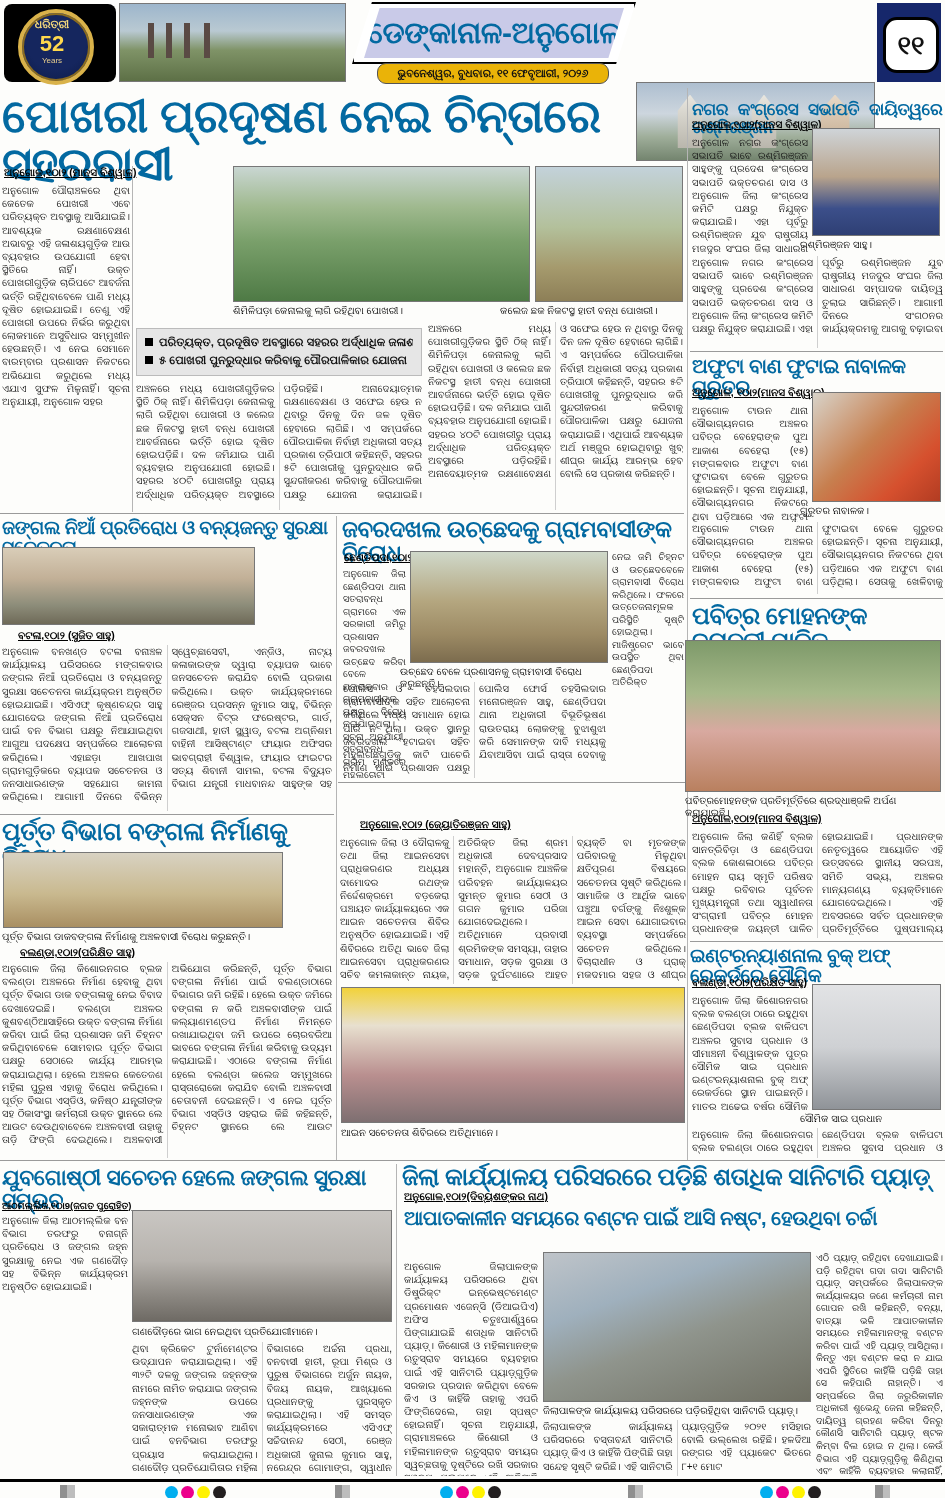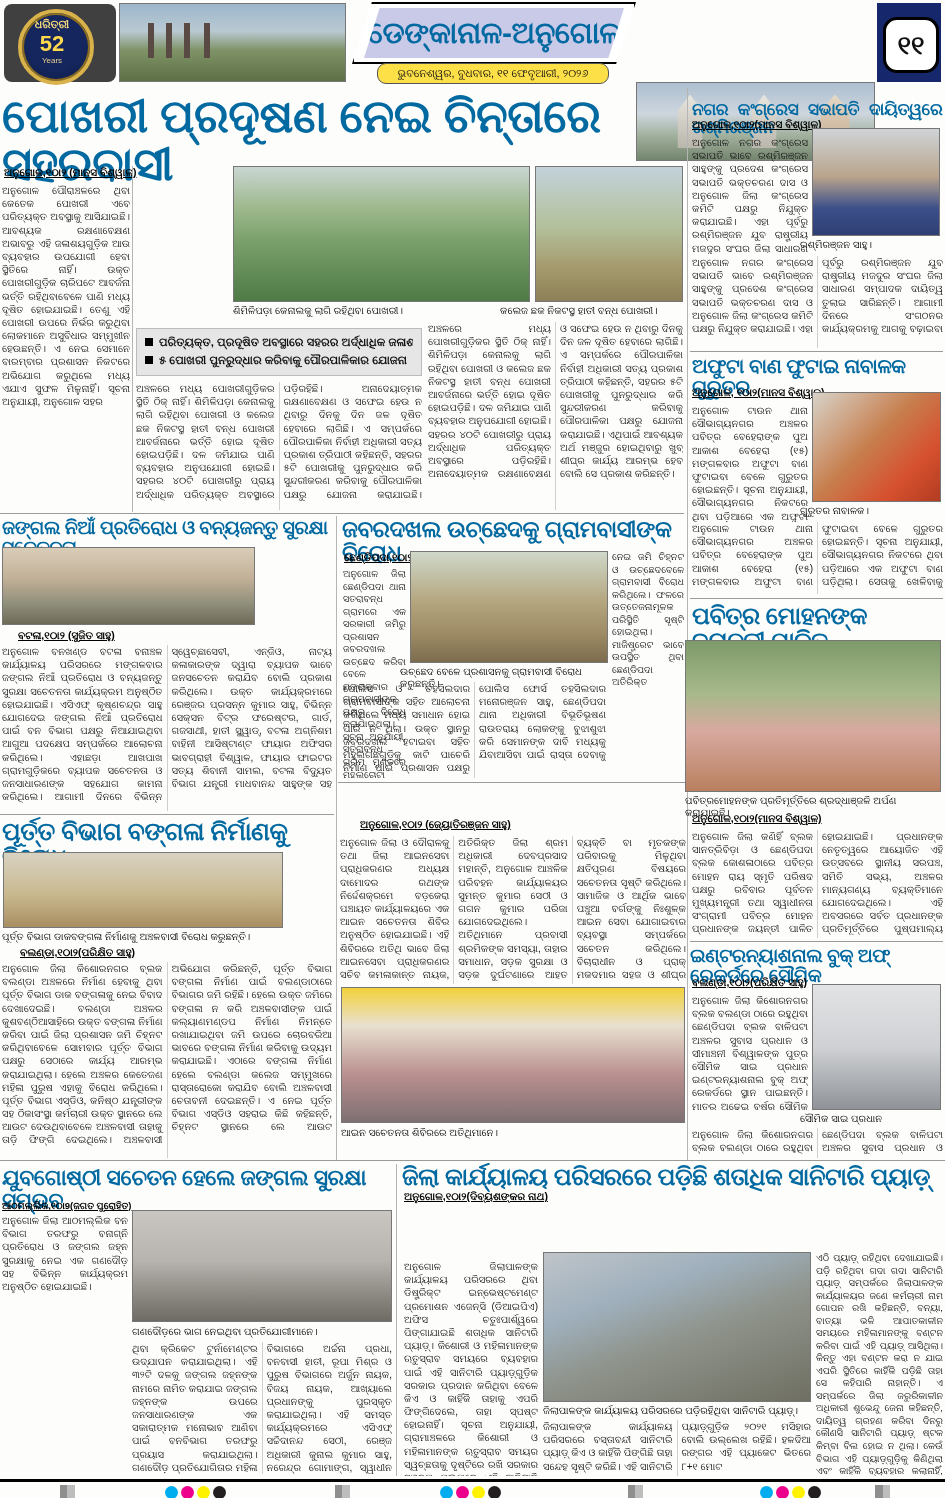--- a/index.html
+++ b/index.html
@@ -16,32 +16,32 @@
   .hd{font-weight:800;color:#0369a1;line-height:1.05;letter-spacing:-0.5px;}
   .h-xl{font-size:46px;}
   .h-sm{font-size:17px;}
   .vr{width:1px;background:#b5b5b5;}
   .hr1{height:1px;background:#9a9a9a;}
   .hr2{height:3px;background:#000;}
   .bulletbox{background:#e6e6e6;border:1px solid #bbb;padding:5px 8px;box-sizing:border-box;}
   .bullet{font-size:11.5px;font-weight:bold;line-height:1.55;white-space:nowrap;overflow:hidden;}
   .bullet .sq{display:inline-block;width:8px;height:8px;background:#000;margin-right:6px;}
   
-  #logo{background:#404040;border-radius:8px;}
+  #logo{background:#000000;border-radius:8px;}
   #logo .ring{position:absolute;left:14px;top:5px;width:68px;height:68px;border-radius:50%;
               border:4px solid #d9b24a;background:radial-gradient(circle at 50% 40%,#15265e 55%,#0c1a45 100%);
               box-shadow:0 0 0 2px #8a6b1f inset;}
   #logo .t1{position:absolute;left:0;top:14px;width:96px;text-align:center;color:#f4d87c;font-size:11px;font-weight:bold;}
   #logo .t2{position:absolute;left:0;top:27px;width:96px;text-align:center;color:#ffd84d;font-size:22px;font-weight:800;}
   #logo .t3{position:absolute;left:0;top:52px;width:96px;text-align:center;color:#e8cf8e;font-size:8px;}
   #titlebox{background:#fff;border:2px solid #000;clip-path:polygon(7% 0,100% 0,93% 100%,0 100%);}
   #titlebox .inner{position:absolute;left:10px;right:10px;top:4px;bottom:4px;background:#c9cae8;
                    clip-path:polygon(6% 0,100% 0,94% 100%,0 100%);display:flex;align-items:center;justify-content:center;}
-  #datebar{background:#fde047;border:1px solid #555;border-radius:9px;display:flex;align-items:center;justify-content:center;
-           font-size:11px;font-weight:normal;}
+  #datebar{background:#eab308;border:1px solid #555;border-radius:9px;display:flex;align-items:center;justify-content:center;
+           font-size:11px;font-weight:bold;}
   #pagenobg{background:#16276b;}
   #pagenopill{position:absolute;left:6px;top:14px;width:50px;height:50px;background:#fff;border:3px solid #000;
               border-radius:14px;display:flex;align-items:center;justify-content:center;font-size:26px;font-weight:800;}
   
   .ph-factory{background:linear-gradient(180deg,#9db6cc 0%,#b9c9d2 35%,#7f9367 60%,#5d7046 100%);position:relative;}
   .ph-factory i{position:absolute;bottom:30%;width:6px;height:45%;background:#5a4a44;}
   .ph-temple{background:linear-gradient(180deg,#aebfd0 0%,#cdd6de 40%,#9fae9a 70%,#74856f 100%);position:relative;}
   .ph-temple i{position:absolute;bottom:15%;width:34px;height:70%;background:linear-gradient(180deg,#e8e6df,#b9b6ac);clip-path:polygon(50% 0,86% 30%,86% 100%,14% 100%,14% 30%);}
   .ph-pond{background:linear-gradient(180deg,#c9d6d2 0%,#9fb98e 30%,#7aa06b 55%,#4e7a45 100%);}
   .ph-pond2{background:linear-gradient(180deg,#c3d2da 0%,#b3c09b 45%,#a59a6d 75%,#8d7f57 100%);}
@@ -202,20 +202,21 @@
   <div class="abs dl" style="left:2px;top:1200px;width:150px;font-size:9.5px;">
     <u>ଆଠମଲ୍ଲିକ,୧୦ା9(ଜଗତ ପୁରୋହିତ)</u>
   </div>
   <div class="abs body" style="left:2px;top:1214px;width:126px;height:260px;">ଅନୁଗୋଳ ଜିଲା ଆଠମଲ୍ଲିକ ବନ ବିଭାଗ ତରଫରୁ ବନାଗ୍ନି ପ୍ରତିରୋଧ ଓ ଜଙ୍ଗଲ ଜହ୍ନ ସୁରକ୍ଷାକୁ ନେଇ ଏକ ଗଣଦୌଡ଼ ସହ ବିଭିନ୍ନ କାର୍ଯ୍ୟକ୍ରମ ଅନୁଷ୍ଠିତ ହୋଇଯାଇଛି।</div>
   <div class="abs photo ph-run" style="left:132px;top:1210px;width:260px;height:112px;"></div>
   <div class="abs cap" style="left:132px;top:1326px;width:260px;">ଗଣଦୌଡ଼ରେ ଭାଗ ନେଇଥିବା ପ୍ରତିଯୋଗୀମାନେ।</div>
   <div class="abs body c2" style="left:132px;top:1342px;width:260px;height:132px;">ଥିବା କ୍ରିକେଟ ଟୁର୍ନାମେଣ୍ଟର ଉଦ୍‌ଯାପନ କରାଯାଇଥିଲା। ଏହି ୩୨ଟି ଦଳକୁ ଜଙ୍ଗଲ ଜହ୍ନଙ୍କ ନାମରେ ନାମିତ କରାଯାଇ ଜଙ୍ଗଲ ଜହ୍ନଙ୍କ ଉପରେ ଜନସାଧାରଣଙ୍କ ଏକ ସକାରାତ୍ମକ ମନୋଭାବ ଆଣିବା ପାଇଁ ବନବିଭାଗ ତରଫରୁ ପ୍ରୟାସ କରାଯାଇଥିଲା। ଗଣଦୌଡ଼ ପ୍ରତିଯୋଗିତାର ମହିଳା ବିଭାଗରେ ଅର୍ଚ୍ଚନା ପ୍ରଧା, ବନବାସୀ ହାତୀ, ରୂପା ମିଶ୍ର ଓ ପୁରୁଷ ବିଭାଗରେ ଅର୍ଜୁନ ନାୟକ, ବିଜୟ ନାୟକ, ଆଖ୍ୟାଲେ ପ୍ରଧାନଙ୍କୁ ପୁରସ୍କୃତ କରାଯାଇଥିଲା। ଏହି ସମସ୍ତ କାର୍ଯ୍ୟକ୍ରମରେ ଏସିଏଫ୍ ସଚ୍ଚିଦାନନ୍ଦ ସେଠୀ, ରେଞ୍ଜ ଅଧିକାରୀ କୁନାଲ କୁମାର ସାହୁ, ନରେନ୍ଦ୍ର ଗୋମାଙ୍ଗ, ସ୍ୱାଧୀନ ସାମଲ, ପରମେଶ୍ୱର କୁମ୍ଭାର ଶତପଥୀ, ଦୀପକ ମିଶ୍ର, ଆଲୋକ ନିଷ୍ଠା, ପୁଷ୍ପମିତ୍ରା ସିଂଷଙ୍କ ସମେତ ବହୁ ବନରକ୍ଷୀ ଓ ବନ କର୍ମଚାରୀ ସହଯୋଗ କରିଥିଲେ।</div>
   <div class="abs vr" style="left:396px;top:1164px;height:312px;"></div>
 
   <div class="abs hd" style="left:402px;top:1164px;width:541px;height:32px;font-size:24px;">ଜିଲା କାର୍ଯ୍ୟାଳୟ ପରିସରରେ ପଡ଼ିଛି ଶତାଧିକ ସାନିଟାରି ପ୍ୟାଡ଼୍</div>
+  <div class="abs hd" style="left:404px;top:1208px;width:541px;height:26px;font-size:20px;">ଆପାତକାଳୀନ ସମୟରେ ବଣ୍ଟନ ପାଇଁ ଆସି ନଷ୍ଟ, ହେଉଥିବା ଚର୍ଚ୍ଚା</div>
   <div class="abs dl" style="left:404px;top:1190px;width:200px;">
     <u>ଅନୁଗୋଳ,୧୦ା୨(ଦିବ୍ୟଶଙ୍କର ନାଥ)</u>
   </div>
   <div class="abs body" style="left:404px;top:1260px;width:134px;height:216px;">ଅନୁଗୋଳ ଜିଲାପାଳଙ୍କ କାର୍ଯ୍ୟାଳୟ ପରିସରରେ ଥିବା ଡିଷ୍ଟ୍ରିକ୍ଟ ଇନ୍‌ଭେଷ୍ଟମେଣ୍ଟ ପ୍ରମୋଶନ ଏଜେନ୍ସି (ଡିଆଇପିଏ) ଅଫିସ ଚତୁଃପାର୍ଶ୍ୱରେ ପିଙ୍ଗାଯାଇଛି ଶତାଧିକ ସାନିଟାରି ପ୍ୟାଡ଼୍। କିଶୋରୀ ଓ ମହିଳାମାନଙ୍କ ଋତୁସ୍ରାବ ସମୟରେ ବ୍ୟବହାର ପାଇଁ ଏହି ସାନିଟାରି ପ୍ୟାଡ଼୍‌ଗୁଡ଼ିକ ସରକାର ପ୍ରଦାନ କରିଥିବା ବେଳେ କିଏ ଓ କାହିଁକି ତାହାକୁ ଏପରି ଫିଙ୍ଗିଦେଲେ, ତାହା ସ୍ପଷ୍ଟ ହୋଇନାହିଁ। ସୂଚନା ଅନୁଯାୟୀ, ଗ୍ରାମାଞ୍ଚଳରେ କିଶୋରୀ ଓ ମହିଳାମାନଙ୍କ ଋତୁସ୍ରାବ ସମୟର ସ୍ୱଚ୍ଛତାକୁ ଦୃଷ୍ଟିରେ ରଖି ସରକାର ସ୍ୱଳ୍ପ ମୂଲ୍ୟରେ ଏହି ସାନିଟାରି ପ୍ୟାଡ଼୍‌ଗୁଡ଼ିକ ବଣ୍ଟନ କରୁଥିଲେ। ସ୍ୱାସ୍ଥ୍ୟ ବିଭାଗ ପକ୍ଷରୁ ବିଦ୍ୟାଳୟଗୁଡ଼ିକରେ ଆଶାକର୍ମୀମାନଙ୍କ ଦ୍ୱାରା ଏହା ବଣ୍ଟନ ହେଉଥିଲା। ତେବେ</div>
   <div class="abs photo ph-pads" style="left:543px;top:1252px;width:268px;height:150px;"></div>
   <div class="abs cap" style="left:543px;top:1405px;width:268px;">ଜିଲାପାଳଙ୍କ କାର୍ଯ୍ୟାଳୟ ପରିସରରେ ପଡ଼ିରହିଥିବା ସାନିଟାରି ପ୍ୟାଡ଼୍।</div>
   <div class="abs body" style="left:816px;top:1252px;width:127px;height:224px;font-size:9.5px;">ଏଠି ପ୍ୟାଡ଼୍ ରହିଥିବା ଦେଖାଯାଇଛି। ପଡ଼ି ରହିଥିବା ଗଦା ଗଦା ସାନିଟାରି ପ୍ୟାଡ଼୍ ସମ୍ପର୍କରେ ଜିଲାପାଳଙ୍କ କାର୍ଯ୍ୟାଳୟର ଜଣେ କର୍ମଚାରୀ ନାମ ଗୋପନ ରଖି କହିଛନ୍ତି, ବନ୍ୟା, ବାତ୍ୟା ଭଳି ଆପାତକାଳୀନ ସମୟରେ ମହିଳାମାନଙ୍କୁ ବଣ୍ଟନ କରିବା ପାଇଁ ଏହି ପ୍ୟାଡ଼୍ ଆସିଥିଲା। କିନ୍ତୁ ଏହା ବଣ୍ଟନ କରା ନ ଯାଇ ଏପରି ସ୍ଥିତିରେ କାହିଁକି ପଡ଼ିଛି ତାହା ସେ କହିପାରି ନାହାନ୍ତି। ଏ ସମ୍ପର୍କରେ ଜିଲା ଜରୁରିକାଳୀନ ଅଧିକାରୀ ଶୁଭେନ୍ଦୁ ଜେନା କହିଛନ୍ତି, ଦାୟିତ୍ୱ ଗ୍ରହଣ କରିବା ଦିନରୁ କୌଣସି ସାନିଟାରି ପ୍ୟାଡ଼୍ ଷ୍ଟକ କିମ୍ବା ବିଲ ହୋଇ ନ ଥିଲା। କେଉଁ ବିଭାଗ ଏହି ପ୍ୟାଡ଼୍‌ଗୁଡ଼ିକୁ କିଣିଥିଲା ଏବଂ କାହିଁକି ବ୍ୟବହାର କଲାନାହିଁ, ନଷ୍ଟ ପୂର୍ବରୁ କାହିଁକି ଫେରାଇ ଦିଆଗଲା ନାହିଁ, ତାହା ସେ ଜାଣିନାହାନ୍ତି।</div>
   <div class="abs body c2" style="left:543px;top:1420px;width:268px;height:56px;">ଜିଲାପାଳଙ୍କ କାର୍ଯ୍ୟାଳୟ ପରିସରରେ ବସ୍ତାବନ୍ଦୀ ସାନିଟାରି ପ୍ୟାଡ଼୍ କିଏ ଓ କାହିଁକି ପିଙ୍ଗିଛି ତାହା ସନ୍ଦେହ ସୃଷ୍ଟି କରିଛି। ଏହି ସାନିଟାରି ପ୍ୟାଡ଼୍‌ଗୁଡ଼ିକ ୨୦୨୧ ମସିହାର ବୋଲି ଉଲ୍ଲେଖ ରହିଛି। ହଳଦିଆ ରଙ୍ଗର ଏହି ପ୍ୟାକେଟ ଭିତରେ ୮+୧ ମୋଟ</div>
 
   <div class="abs hr2" style="left:0;top:1479px;width:945px;"></div>

